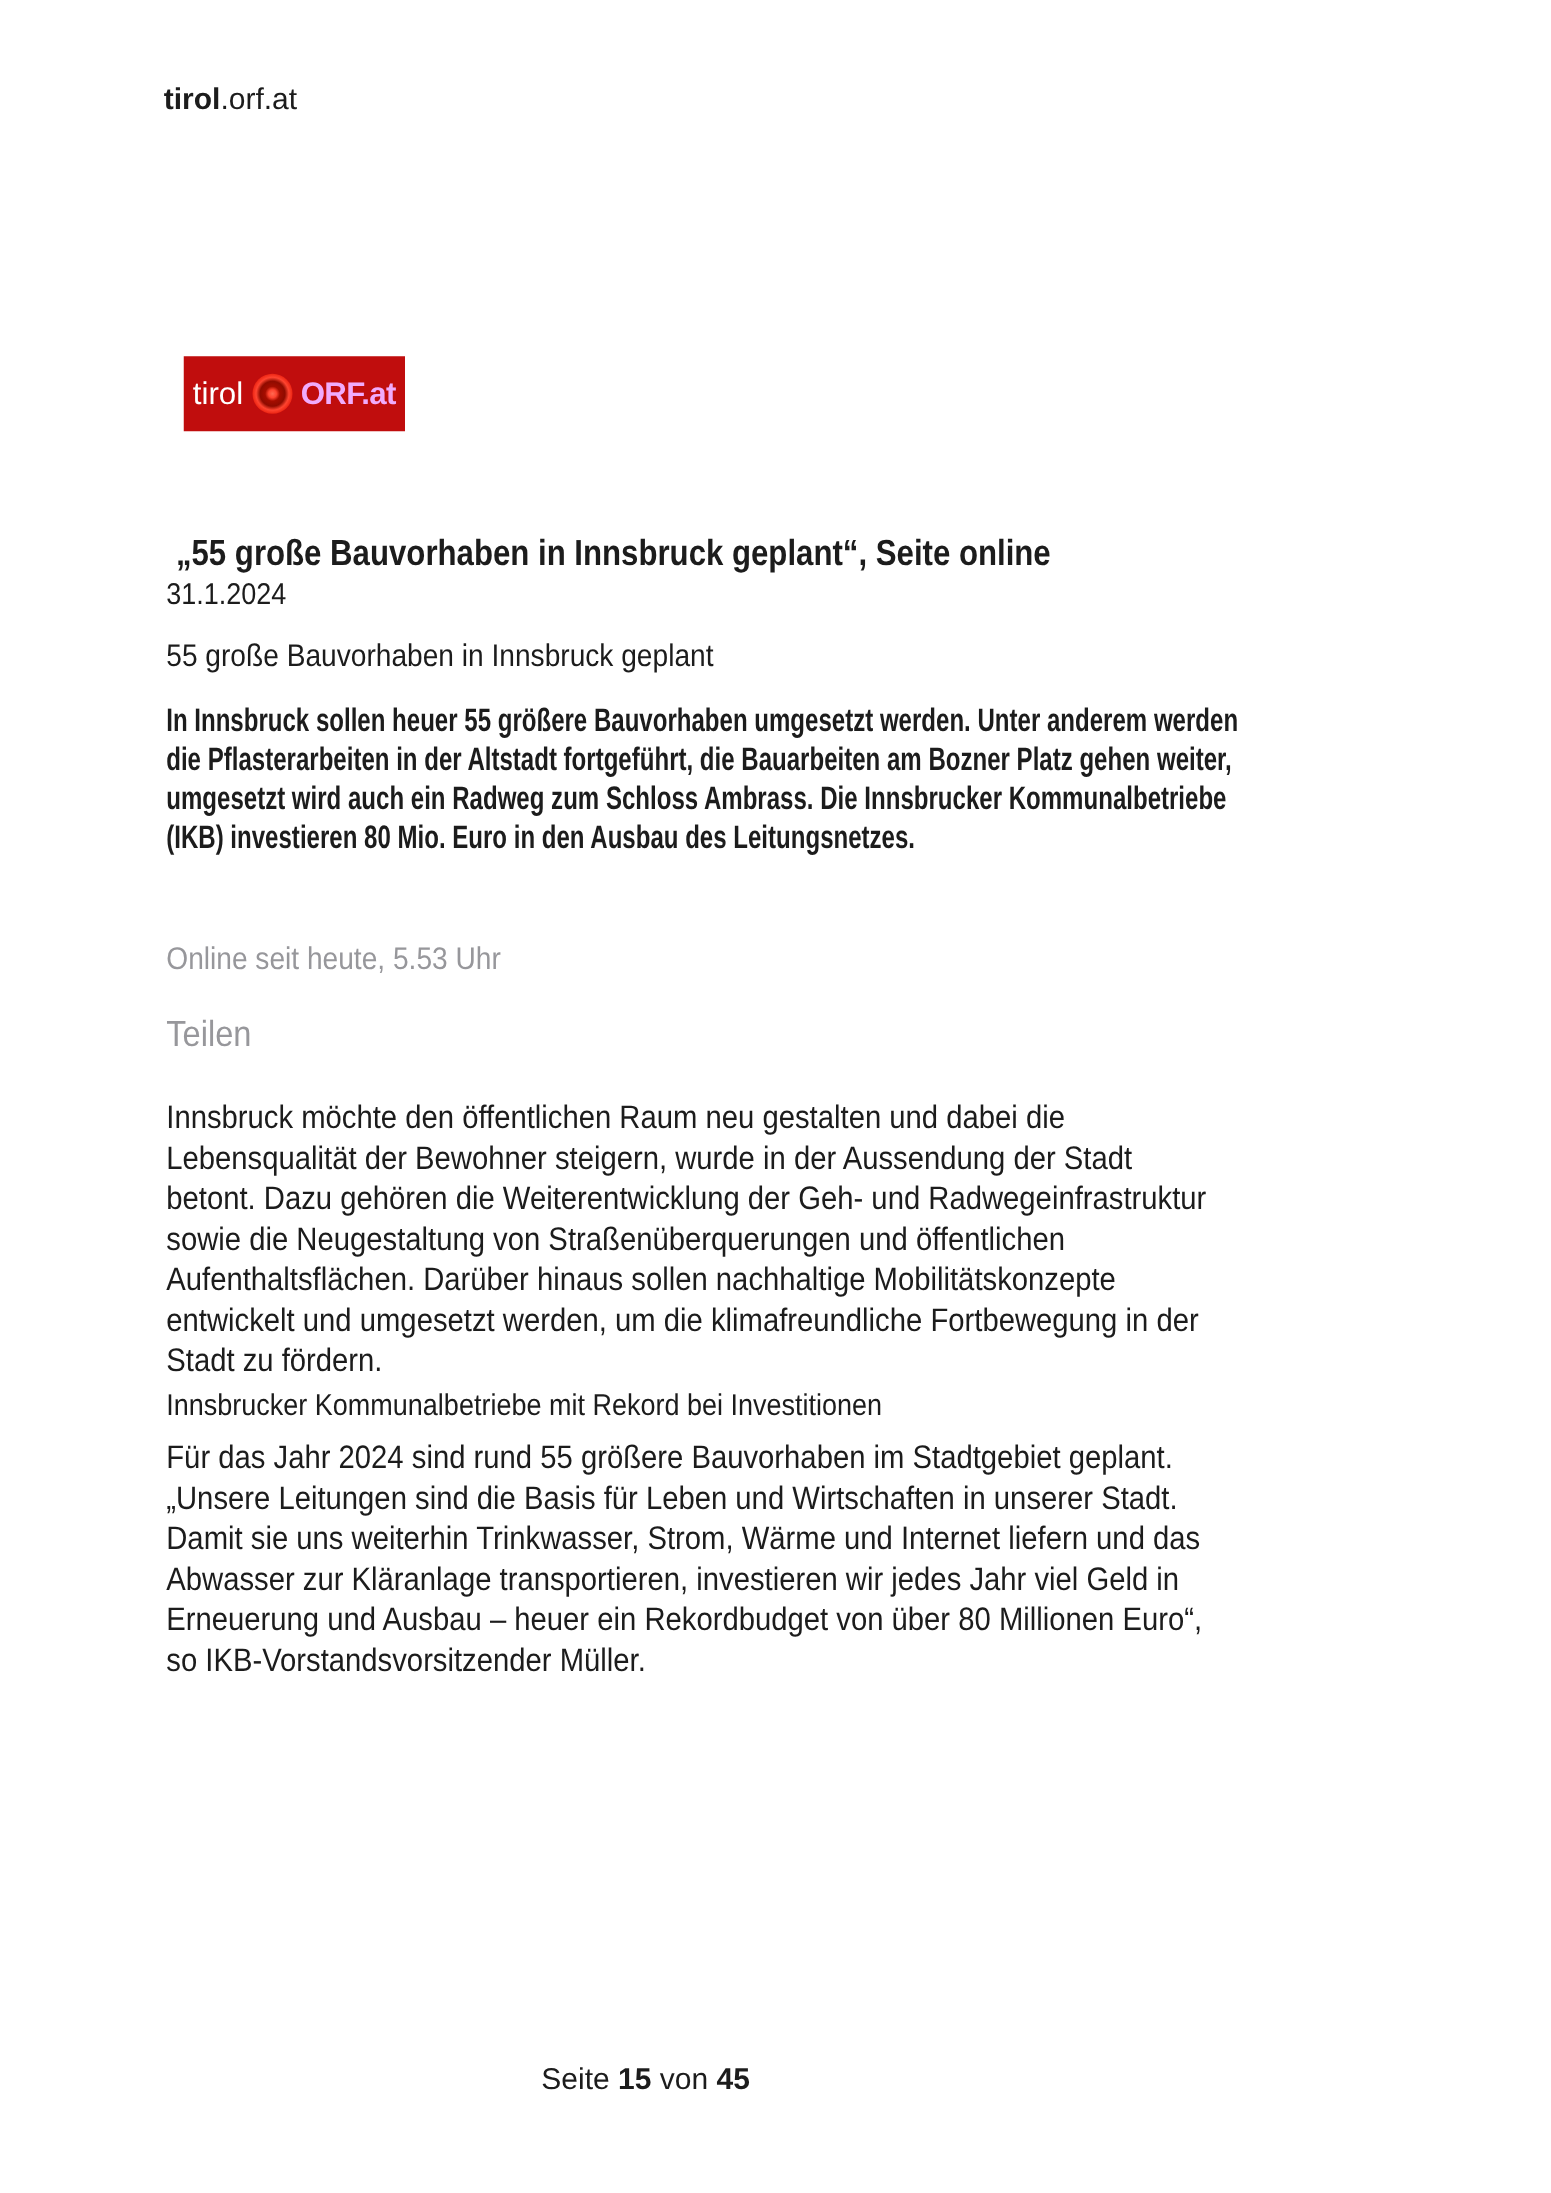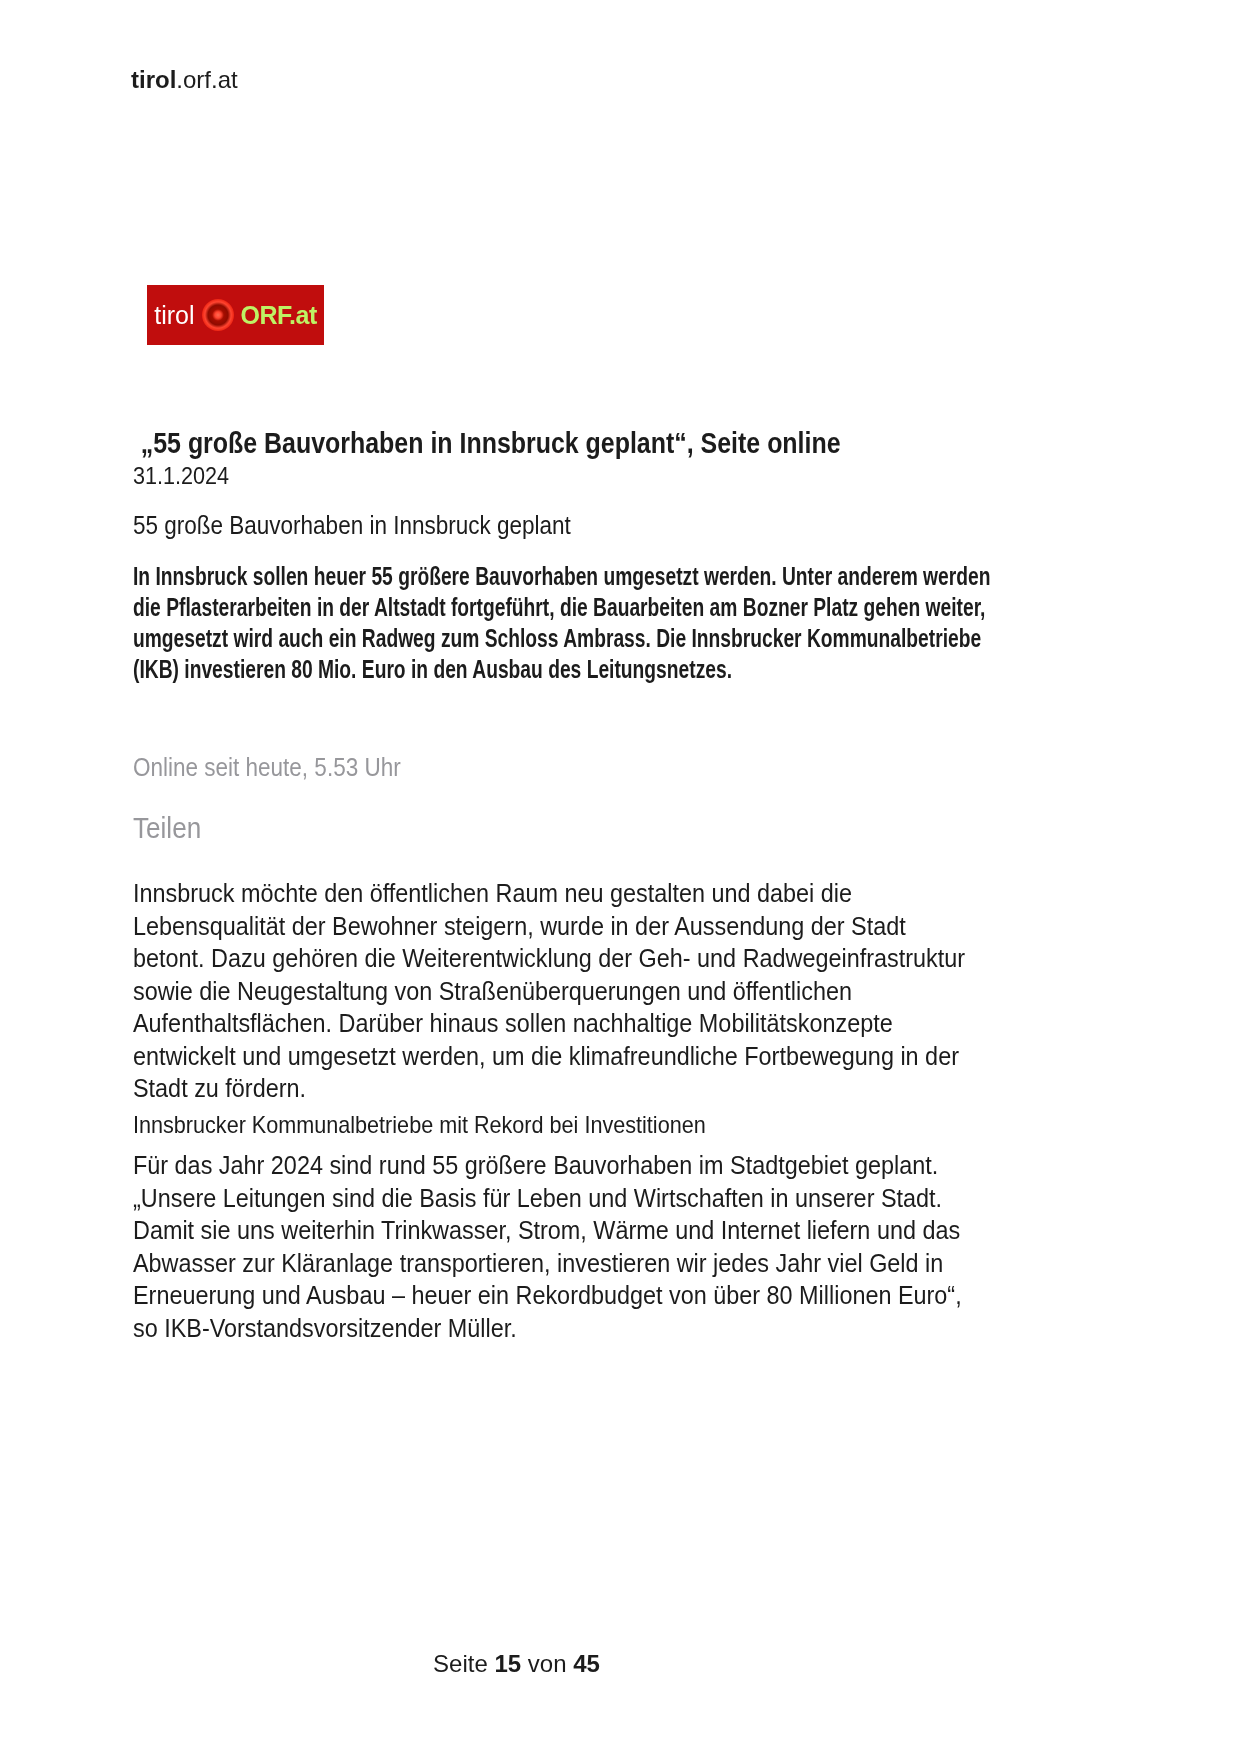--- a/index.html
+++ b/index.html
@@ -17,21 +17,21 @@
   #site-header { top:66px; left:131px; font-size:24px; letter-spacing:0; }
   #site-header .b { font-weight:bold; }
 
   
   #logo {
     top:285px; left:147px; width:177px; height:60px;
     background:#c00d0d;
     display:flex; align-items:center; justify-content:center; gap:7px;
   }
   #logo .tirol { color:#ffffff; font-size:25px; }
-  #logo .orf   { color:#bef264; font-weight:bold; font-size:25px; letter-spacing:-0.5px; }
+  #logo .orf   { color:#f0abfc; font-weight:bold; font-size:25px; letter-spacing:-0.5px; }
   #logo .target {
     width:32px; height:32px; border-radius:50%;
     background: radial-gradient(circle at 50% 50%,
       #ff6a52 0%, #ff4430 14%,
       #a50d00 26%, #8f0b00 44%,
       #ff4430 58%, #e81d0c 74%,
       rgba(232,29,12,0.0) 100%);
   }
 
   

